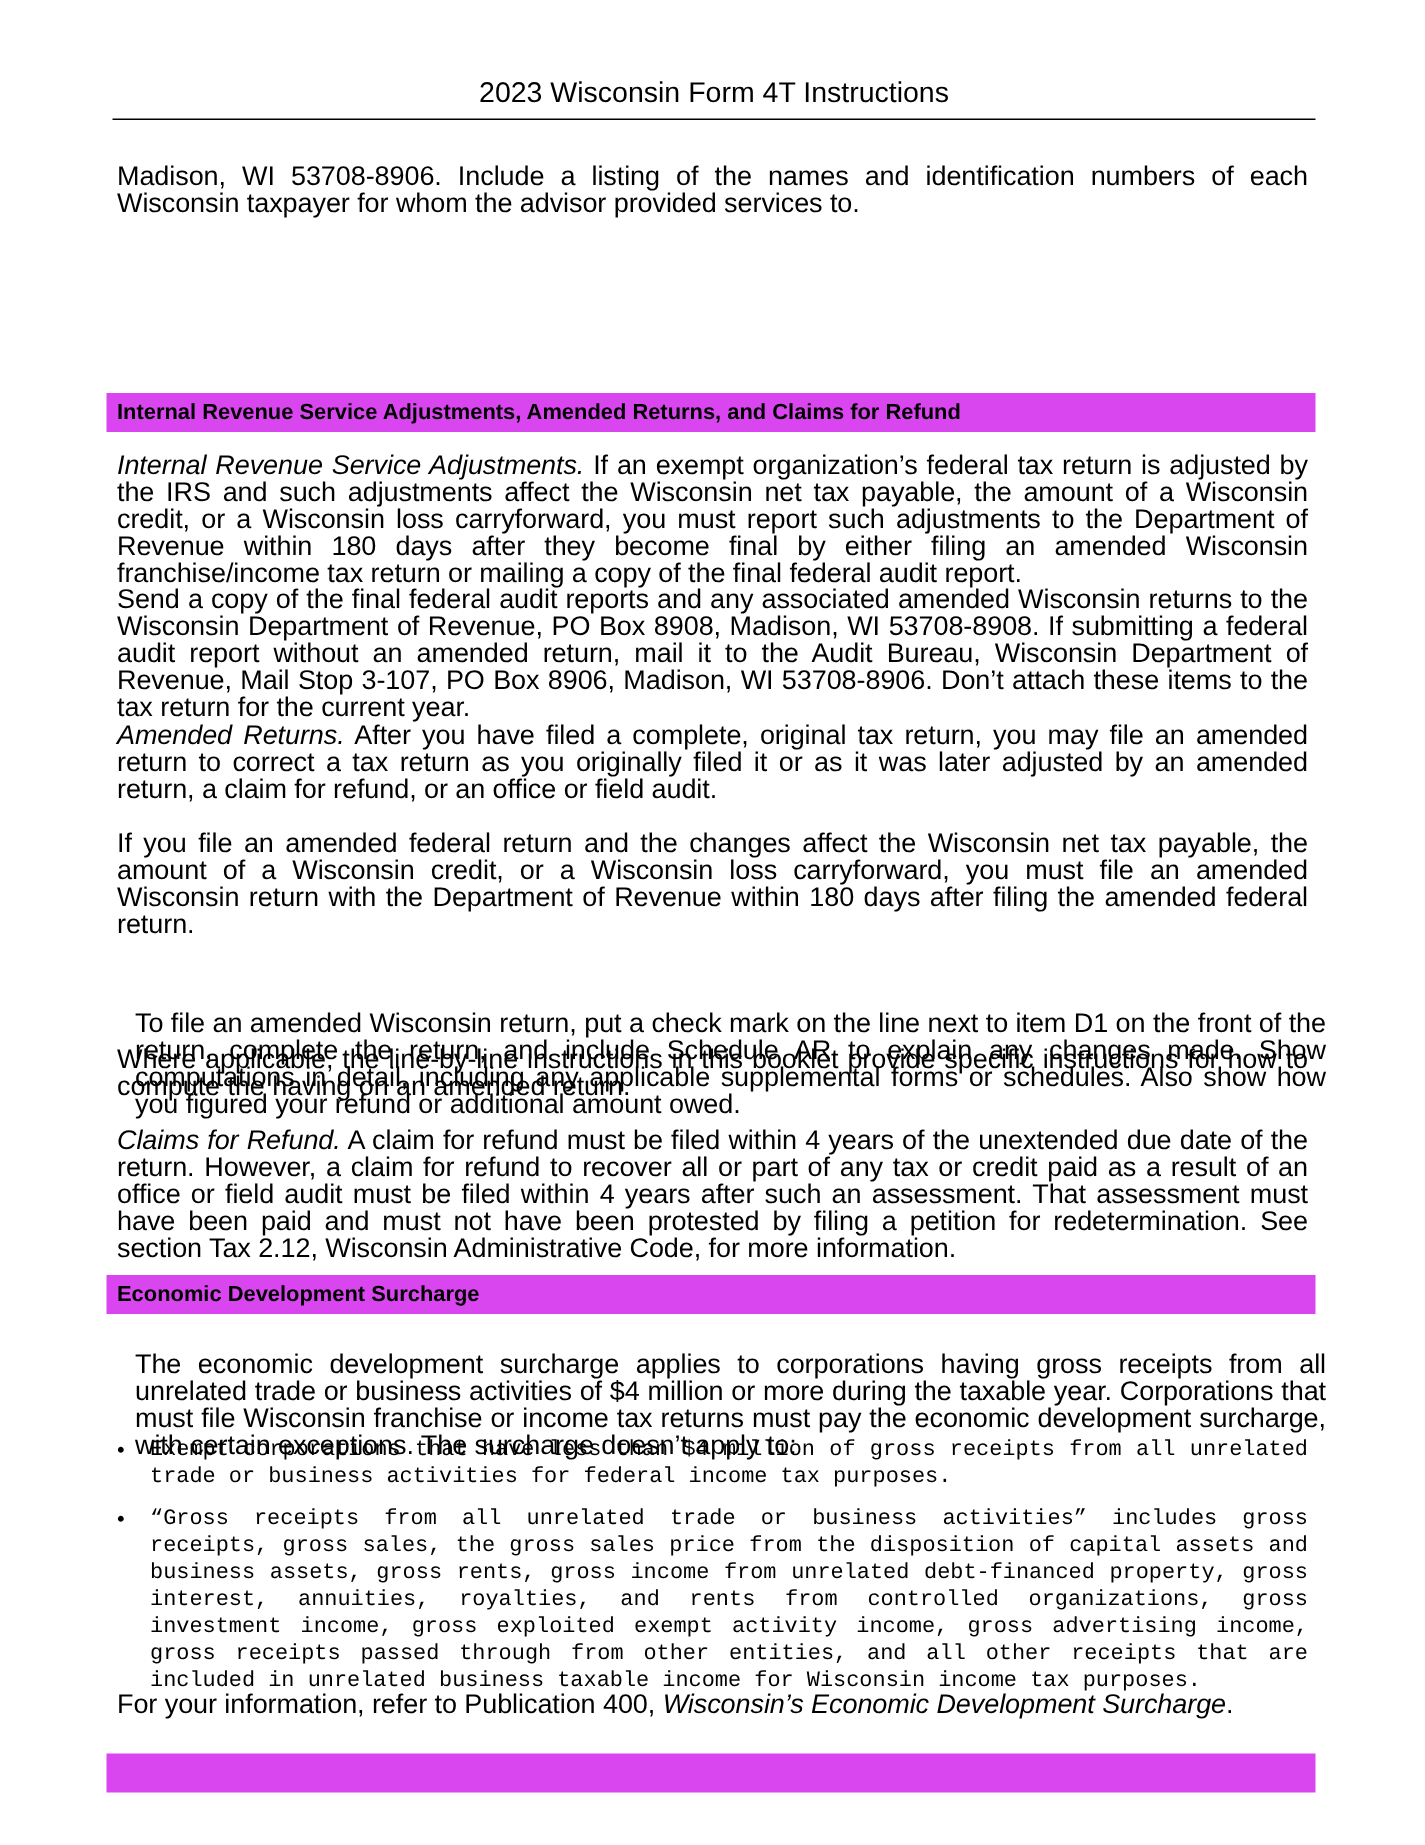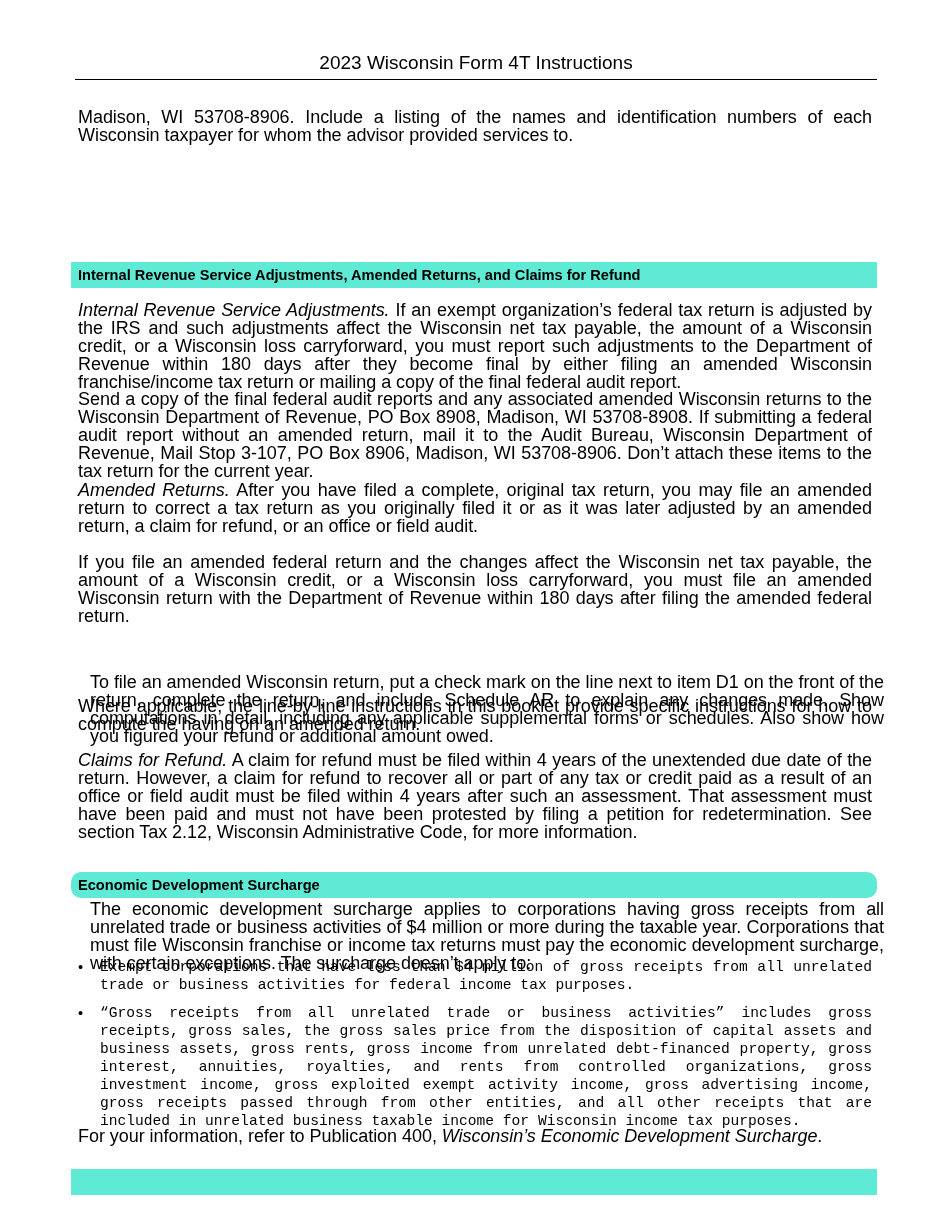--- a/index.html
+++ b/index.html
@@ -36,21 +36,21 @@
       line-height: 18px;
       text-align: justify;
       letter-spacing: -0.05px;
     }
     .para b.lead { font-weight: normal; font-style: italic; }
     .section-bar {
       position: absolute;
       left: 71px;
       width: 806px;
       height: 26px;
-      background: #5eead4;
+      background: #d946ef;
     }
     .section-bar .title {
       position: absolute;
       left: 7px;
       top: 4px;
       font-size: 14.6px;
       font-weight: bold;
       line-height: 18px;
     }
     .bullet-item {
@@ -93,21 +93,21 @@
 <p class="para" style="top:481px;margin:0;"><b class="lead">Amended Returns.</b><span> After you have filed a complete, original tax return, you may file an amended return to correct a tax return as you originally filed it or as it was later adjusted by an amended return, a claim for refund, or an office or field audit.</span></p>
 
 <p class="para" style="top:553px;margin:0;">If you file an amended federal return and the changes affect the Wisconsin net tax payable, the amount of a Wisconsin credit, or a Wisconsin loss carryforward, you must file an amended Wisconsin return with the Department of Revenue within 180 days after filing the amended federal return.</p>
 
 <p class="para" style="top:661px;margin:12px;">To file an amended Wisconsin return, put a check mark on the line next to item D1 on the front of the return, complete the return, and include Schedule AR to explain any changes made. Show computations in detail, including any ap­plicable supplemental forms or schedules. Also show how you figured your refund or additional amount owed.</p>
 
 <p class="para" style="top:697px;margin:0;">Where applicable, the line-by-line instructions in this booklet provide specific instructions for how to compute the having on an amended return.</p>
 
 <p class="para" style="top:751px;margin:0;"><b class="lead">Claims for Refund.</b><span> A claim for refund must be filed within 4 years of the unextended due date of the return. However, a claim for refund to recover all or part of any tax or credit paid as a result of an office or field audit must be filed within 4 years after such an assessment. That assessment must have been paid and must not have been protested by filing a petition for redetermination. See section Tax 2.12, Wisconsin Administrative Code, for more information.</span></p>
 
-<div class="section-bar" style="top:872px;border-radius:10px;">
+<div class="section-bar" style="top:850px;">
   <span class="title">Economic Development Surcharge</span>
 </div>
 
 <p class="para" style="top:888px;margin:12px;">The economic development surcharge applies to corporations having gross receipts from all unrelated trade or busi­ness activities of $4 million or more during the taxable year. Corporations that must file Wisconsin franchise or income tax returns must pay the economic development surcharge, with certain exceptions. The surcharge doesn’t apply to:</p>
 
 <div class="bullet-item" style="top:958px;">
   <span class="dot">•</span>
   <span class="btext">Exempt corporations that have less than $4 million of gross receipts from all unrelated trade or business activities for federal income tax purposes.</span>
 </div>
 

